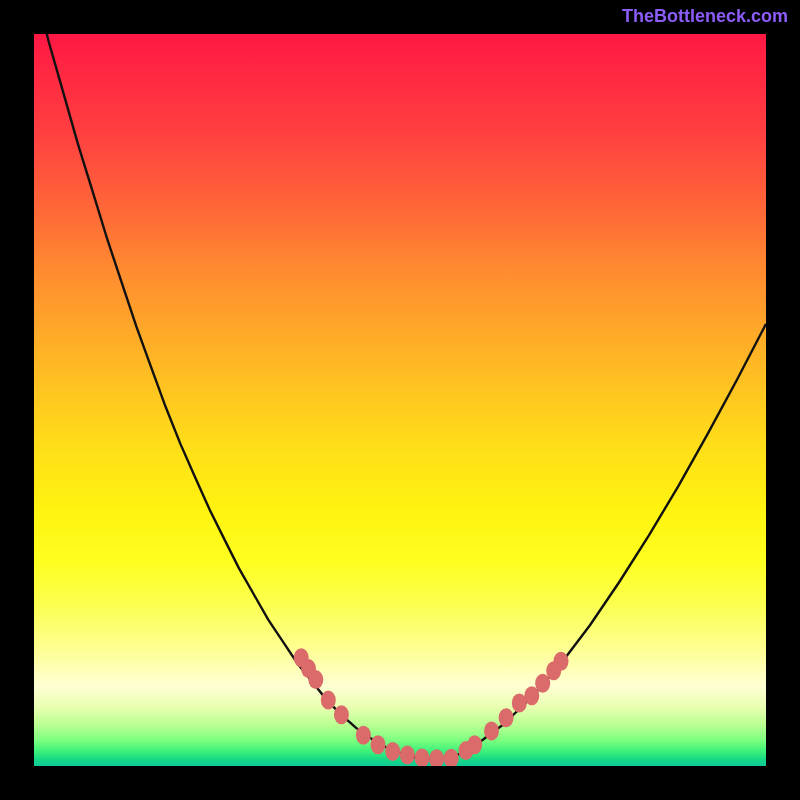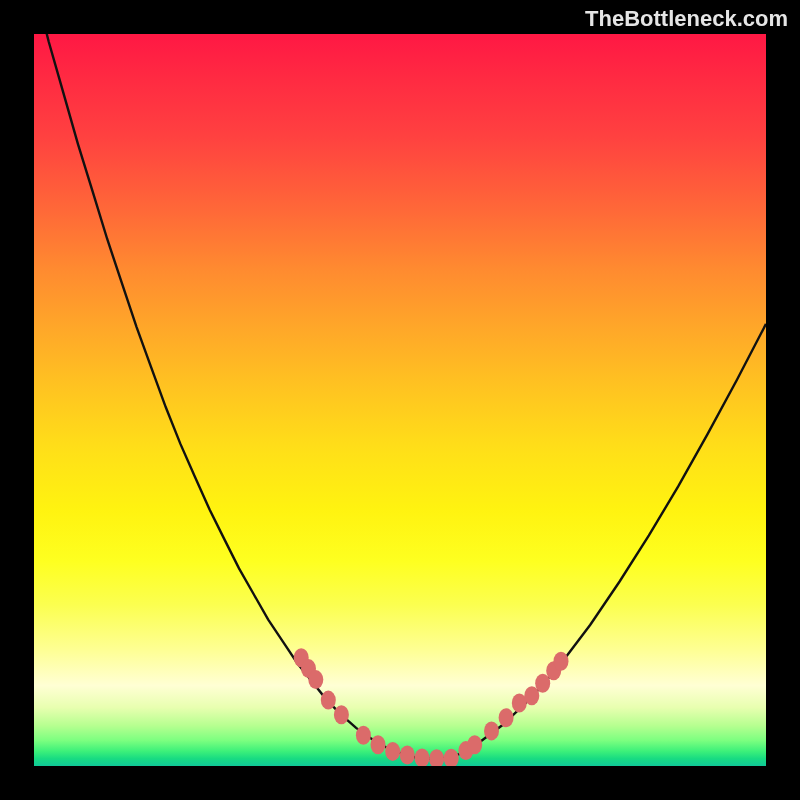--- a/index.html
+++ b/index.html
@@ -9,22 +9,22 @@
     height: 800px;
     background: #000;
     overflow: hidden;
     position: relative;
   }
   .watermark {
     position: absolute;
     top: 6px;
     right: 12px;
     font-family: Arial, Helvetica, sans-serif;
-    font-size: 22px;
-    color: #e5e5e5;
+    font-size: 18px;
+    color: #8b5cf6;
     font-weight: bold;
     z-index: 10;
   }
   .plot-area {
     position: absolute;
     left: 34px;
     top: 34px;
     width: 732px;
     height: 732px;
     overflow: hidden;

